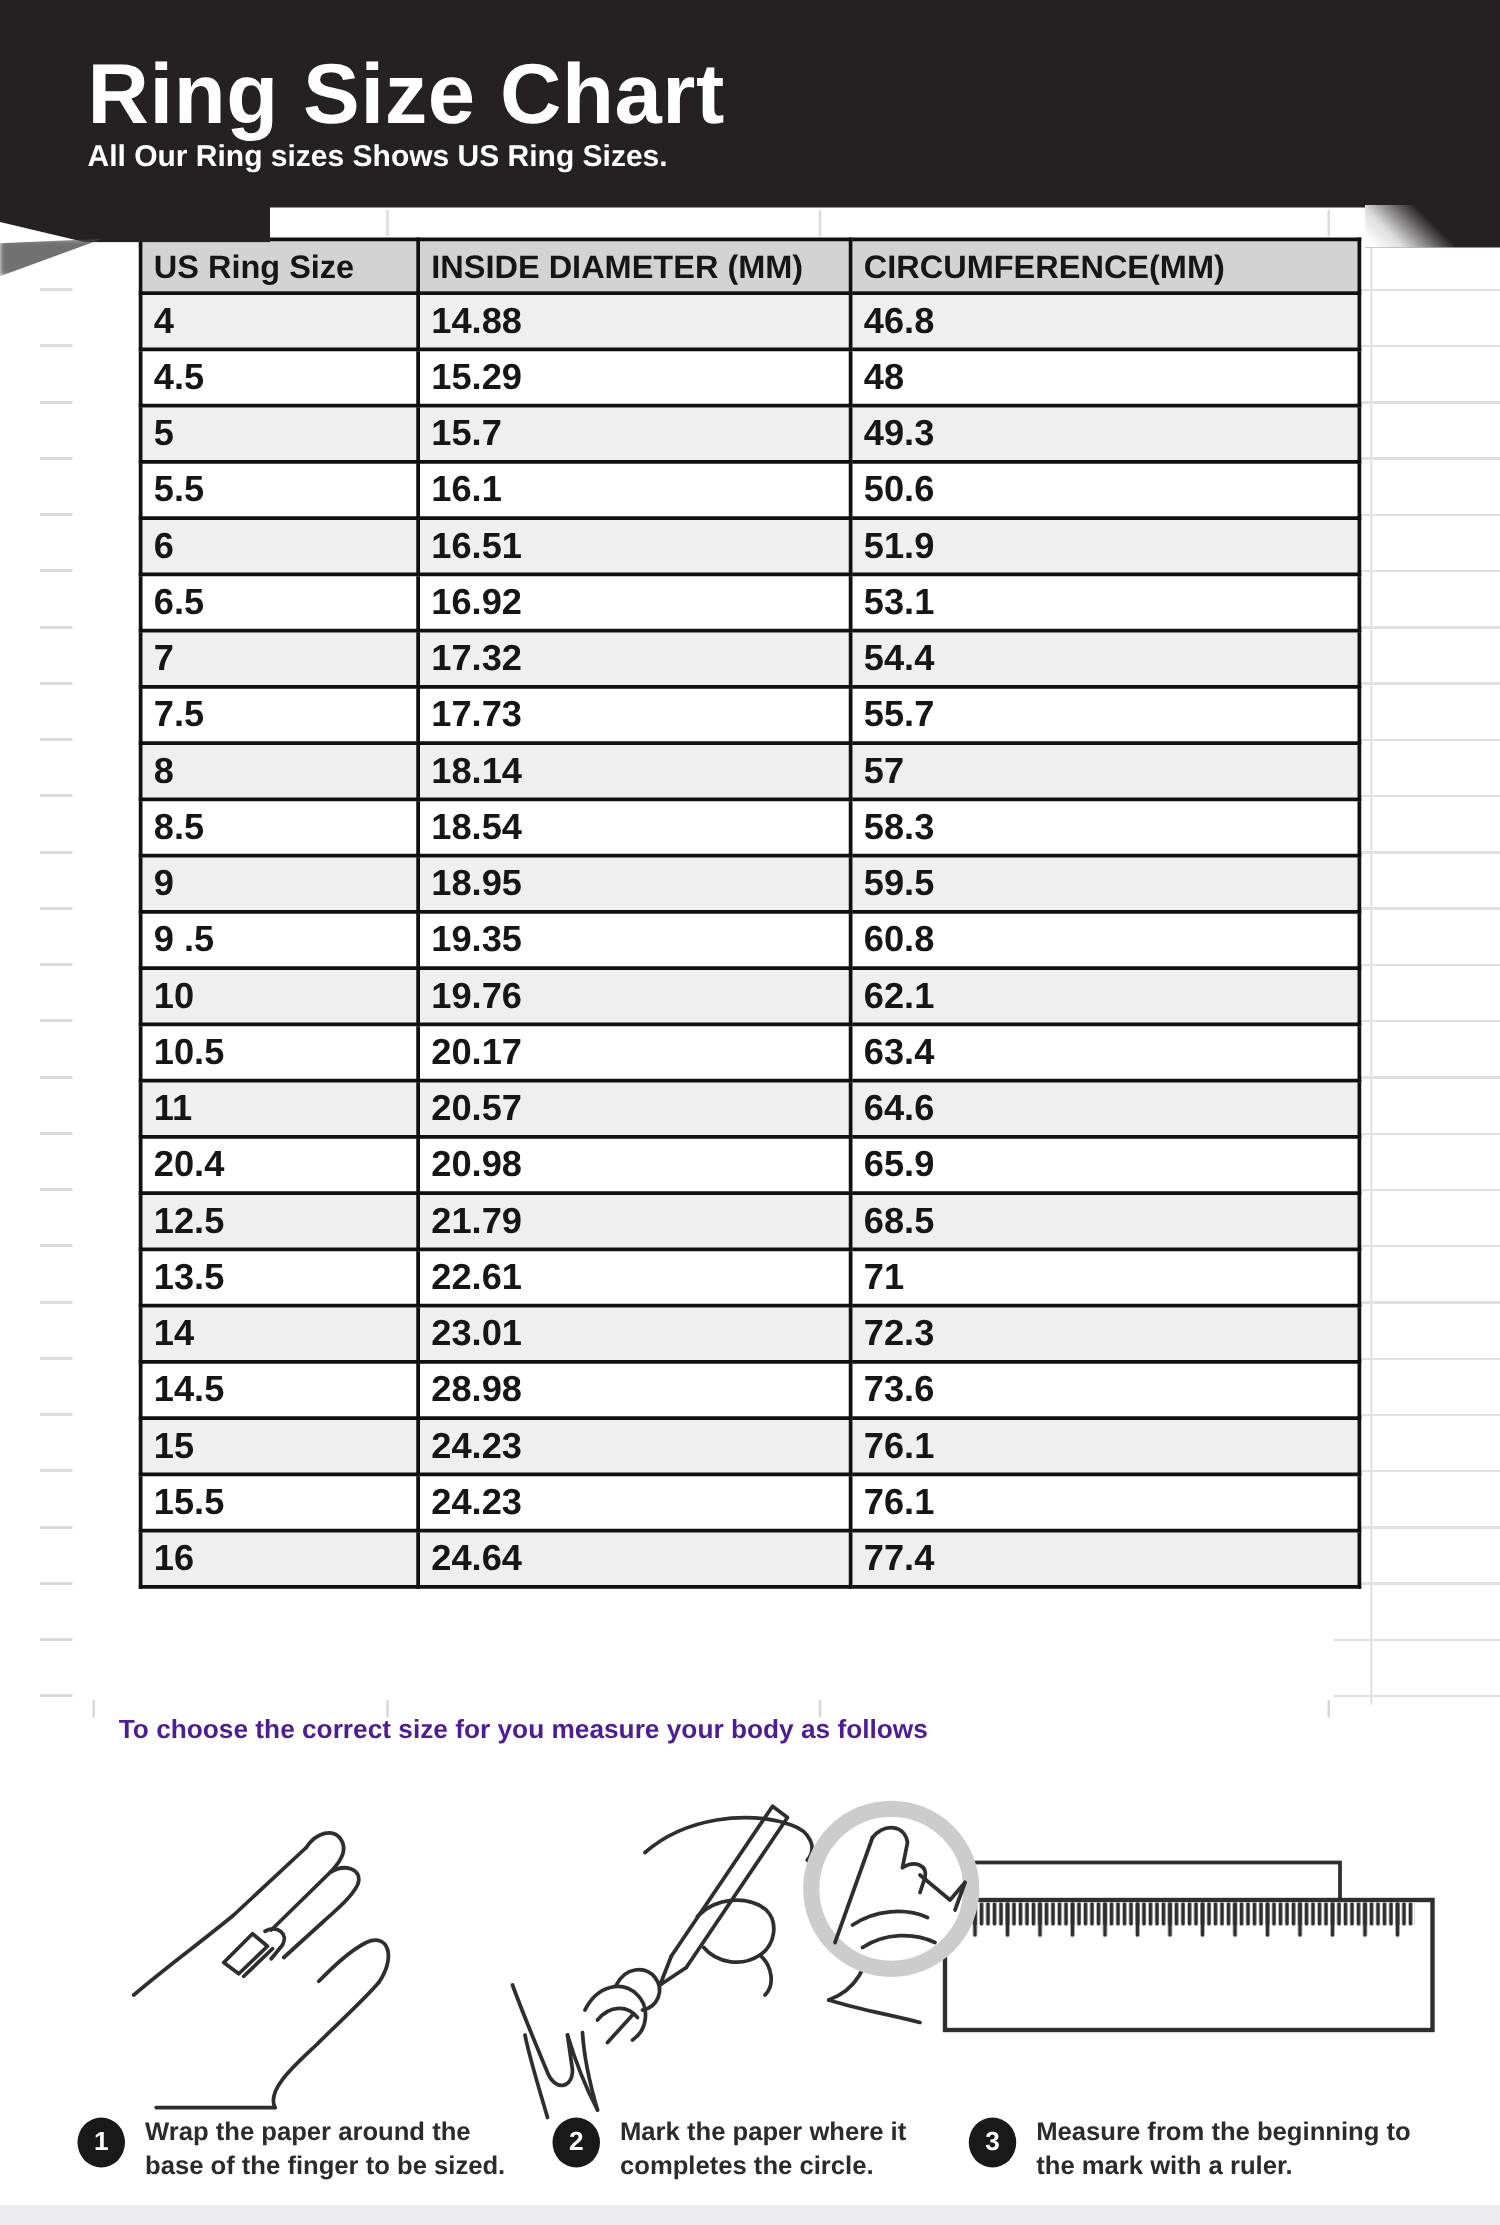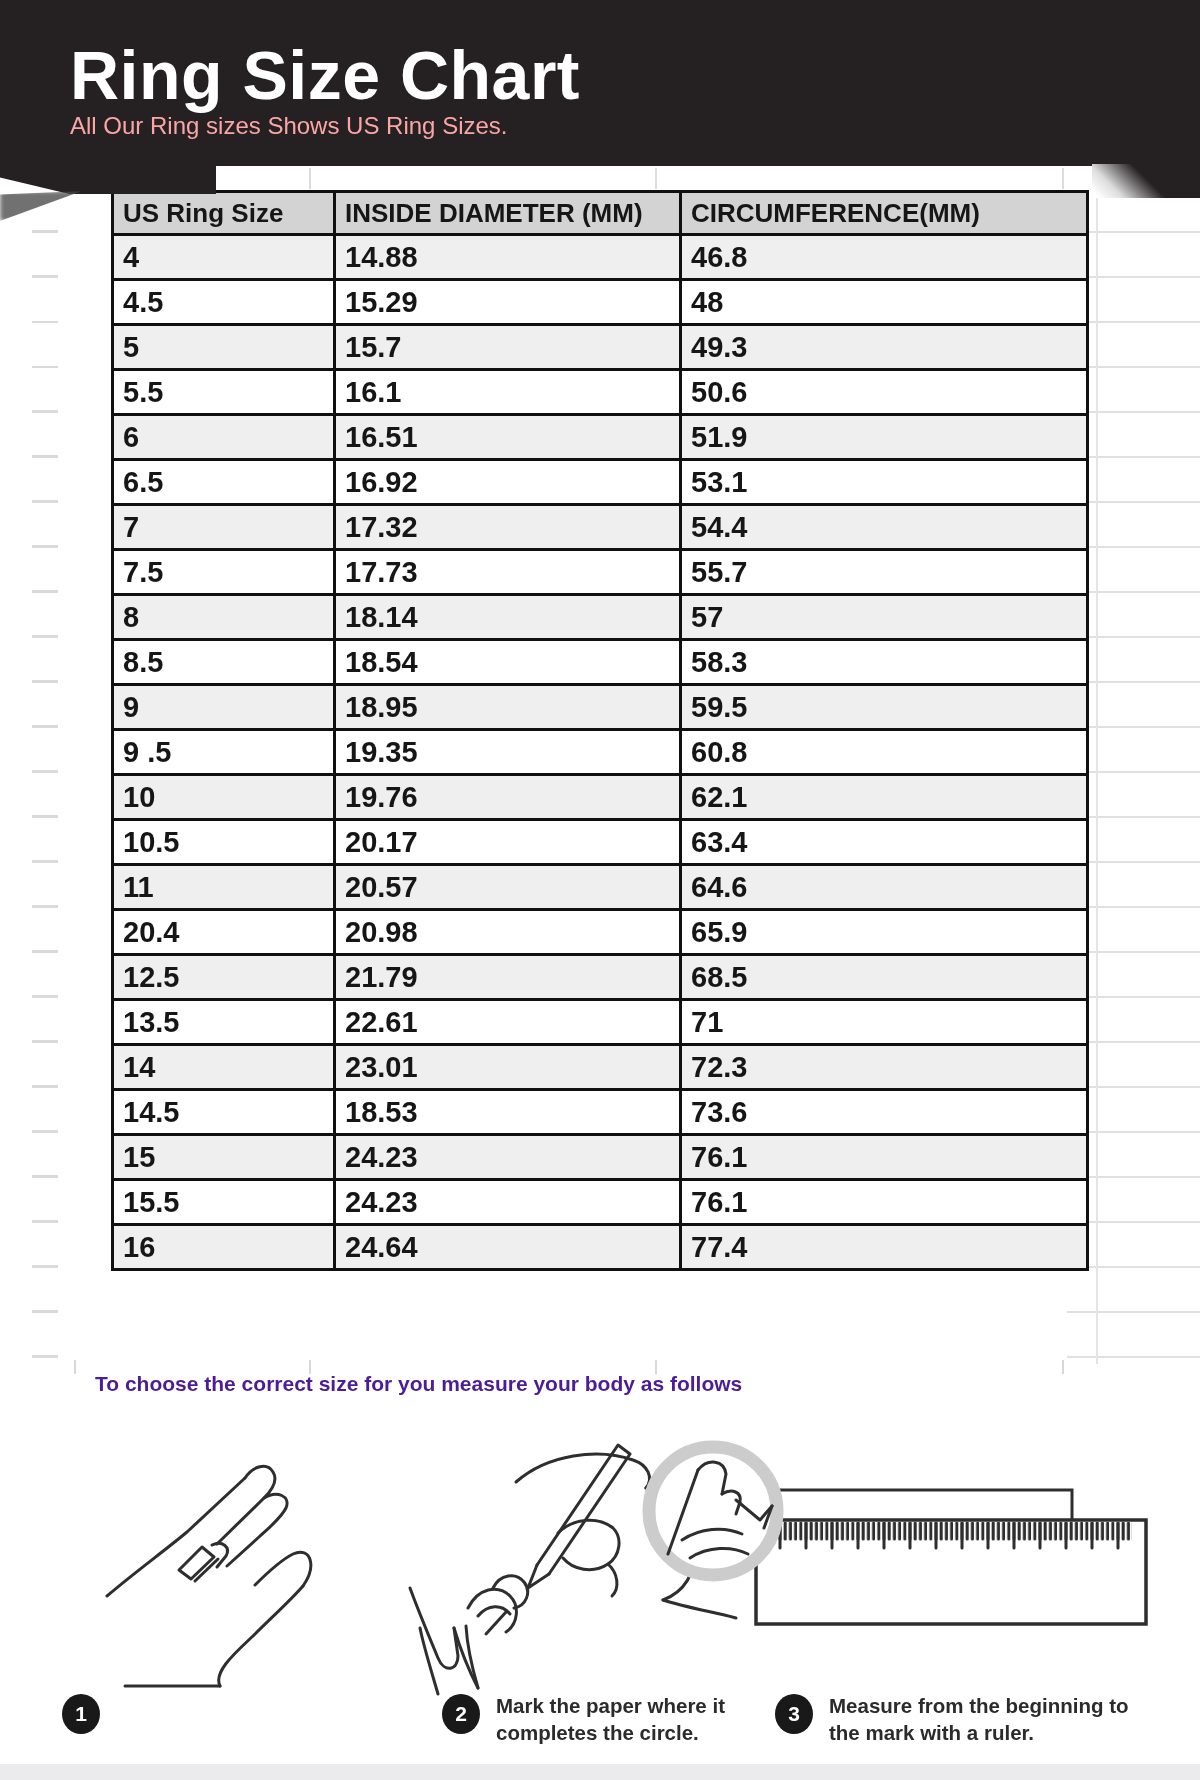--- a/index.html
+++ b/index.html
@@ -2,21 +2,21 @@
 <html><head>
 <meta charset="utf-8">
 <style>
   html,body{margin:0;padding:0;background:#ffffff;}
   .page{position:relative;width:1200px;height:1780px;background:#ffffff;overflow:hidden;
         font-family:"Liberation Sans",sans-serif;}
 
   
   .hdr{position:absolute;left:0;top:0;width:1200px;height:166px;background:#252122;z-index:6;}
   .hdr-title{position:absolute;left:70px;top:36px;font-size:68px;font-weight:700;color:#ffffff;letter-spacing:.5px;}
-  .hdr-sub{position:absolute;left:70px;top:112px;font-size:24px;font-weight:400;color:#fca5a5;}
+  .hdr-sub{position:absolute;left:70px;top:112px;font-size:24px;font-weight:700;color:#ffffff;}
   .hdr-ext-left{position:absolute;left:0;top:164px;width:216px;height:30px;background:#252122;z-index:6;
         clip-path:polygon(0 0,100% 0,100% 100%,32% 100%,0 45%);}
   .hdr-curl-shadow{position:absolute;left:0;top:191px;width:82px;height:30px;background:#4e4e4e;
         clip-path:polygon(0 12%,100% 0,0 100%);filter:blur(2px);opacity:.8;z-index:6;}
   .hdr-ext-right{position:absolute;left:1092px;top:164px;width:108px;height:34px;background:#252122;z-index:6;}
   .hdr-ext-right::after{content:"";position:absolute;inset:0;
         background:linear-gradient(225deg,rgba(255,255,255,0) 48%,rgba(255,255,255,.85) 78%,#fff 95%);}
 
   
   .v-hint{position:absolute;top:168px;height:21px;width:2px;background:#dcdcdc;z-index:1;}
@@ -178,21 +178,21 @@
           <td>22.61</td>
           <td>71</td>
         </tr>
       <tr>
           <td>14</td>
           <td>23.01</td>
           <td>72.3</td>
         </tr>
       <tr>
           <td>14.5</td>
-          <td>18.53</td>
+          <td>28.98</td>
           <td>73.6</td>
         </tr>
       <tr>
           <td>15</td>
           <td>24.23</td>
           <td>76.1</td>
         </tr>
       <tr>
           <td>15.5</td>
           <td>24.23</td>
@@ -261,20 +261,24 @@
     <path d="M98 64 L122 84 L134 70"></path>
     <path d="M134 70 L126 92"></path>
     <path d="M44 104 C62 92 86 90 104 98"></path>
     <path d="M52 122 C70 110 94 110 110 118"></path>
   </svg>
 
   <div class="step step-1">
     <div class="step-circle">
       <span>1</span>
     </div>
+    <div class="step-text">
+      <span>Wrap the paper around the</span><br>
+      <span>base of the finger to be sized.</span>
+    </div>
   </div>
   <div class="step step-2">
     <div class="step-circle">
       <span>2</span>
     </div>
     <div class="step-text">
       <span>Mark the paper where it</span><br>
       <span>completes the circle.</span>
     </div>
   </div>

